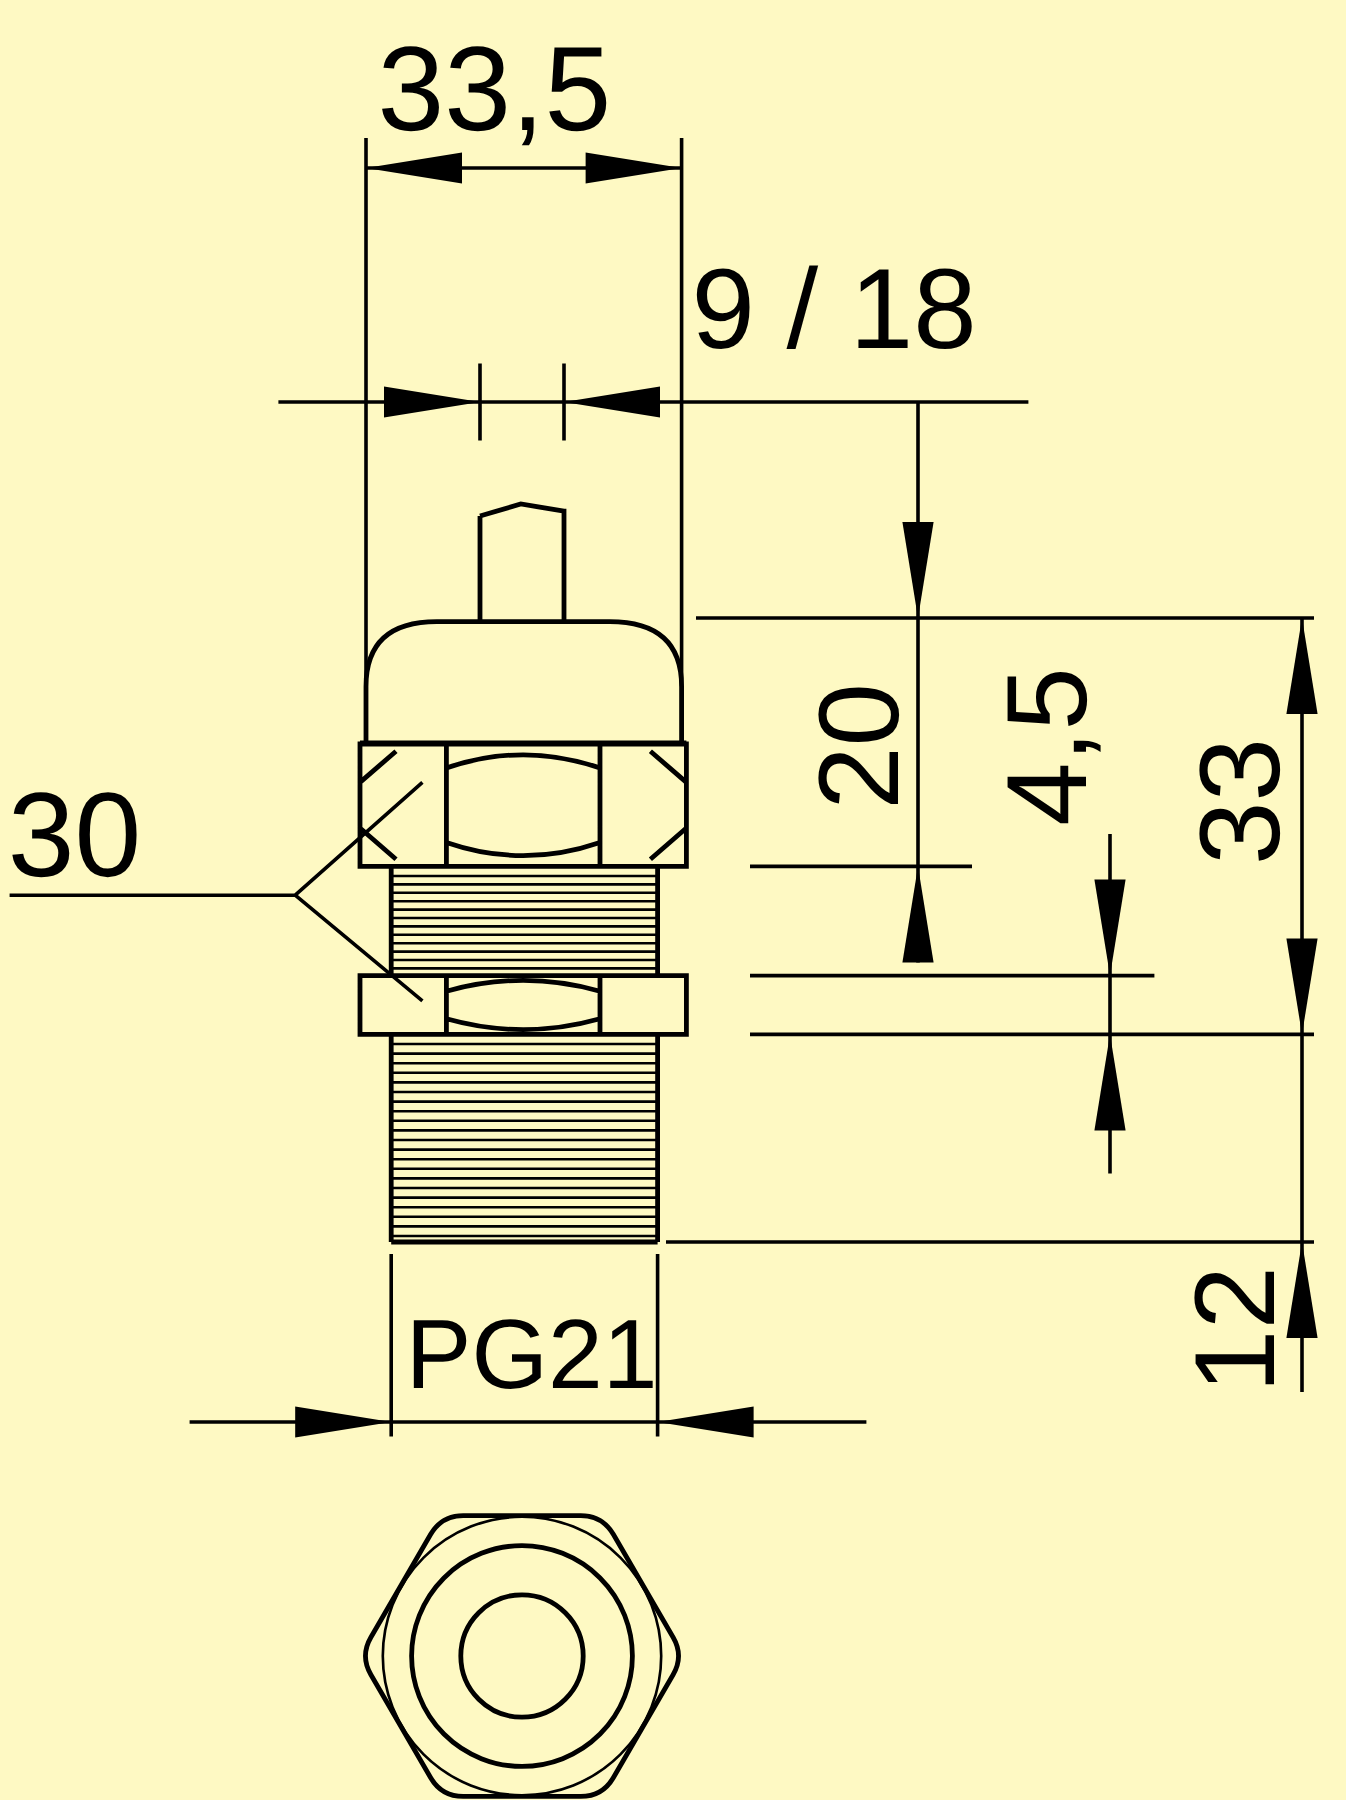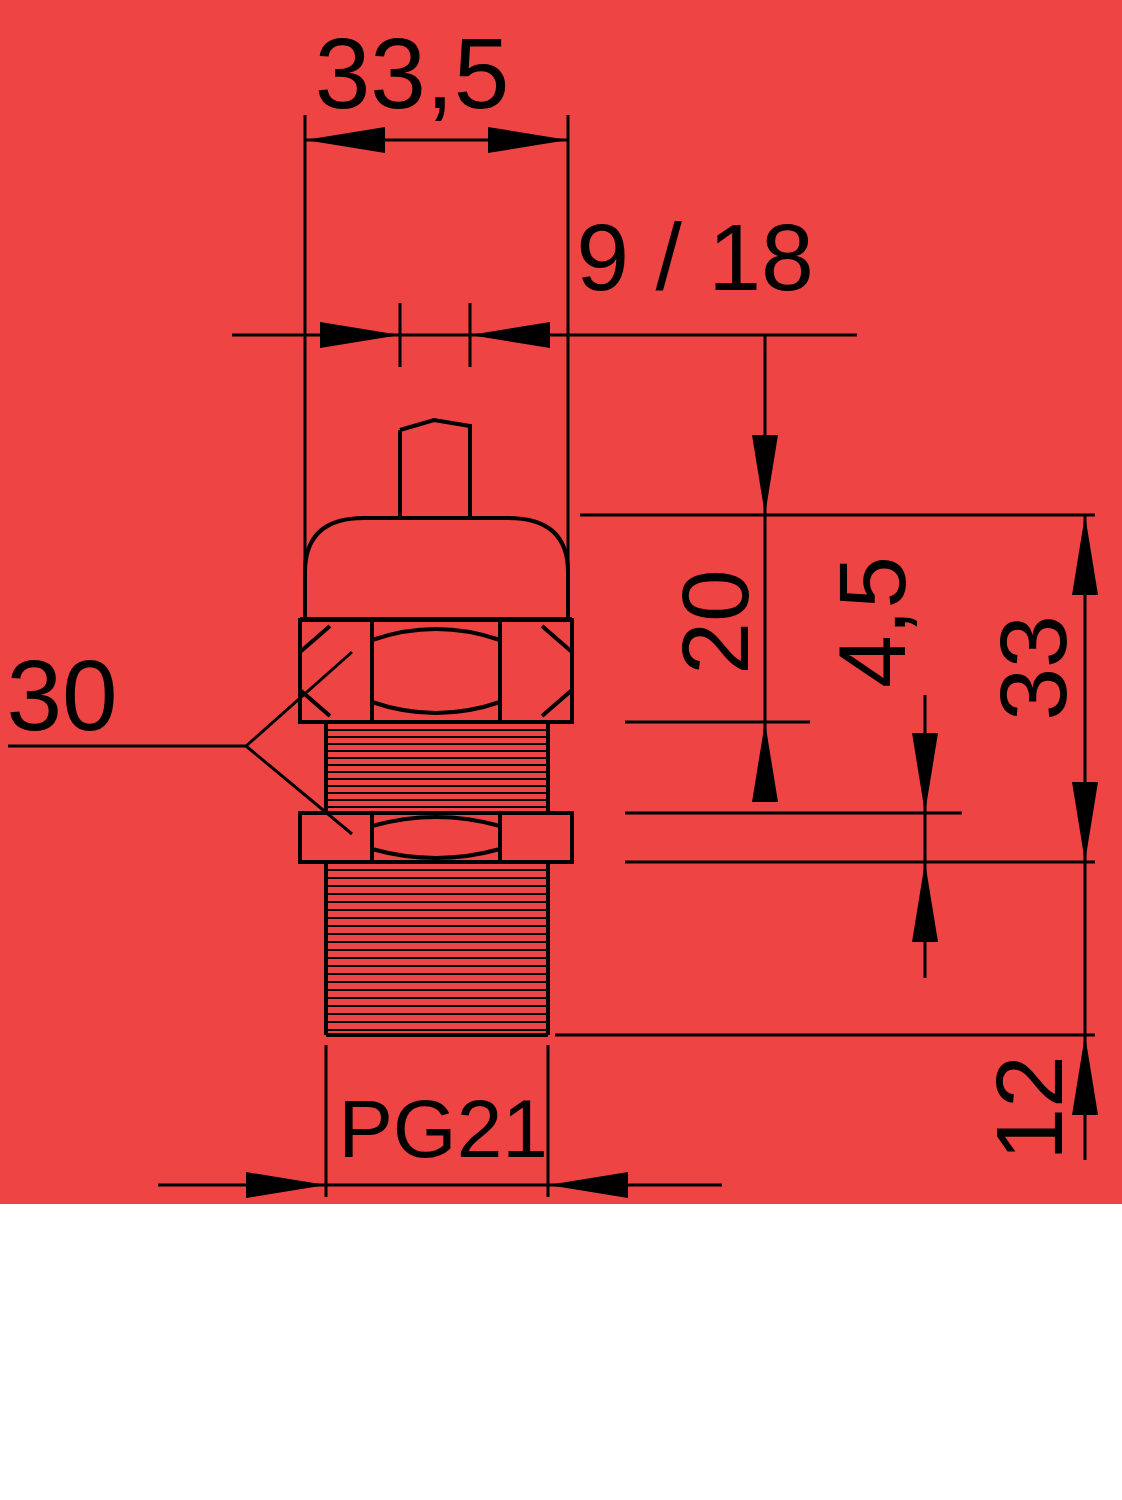--- a/index.html
+++ b/index.html
@@ -1,16 +1,16 @@
 <!DOCTYPE html>
 <html><head>
 <meta charset="utf-8">
 <style>
   html,body { margin:0; padding:0; background:#ffffff; }
-  .stage { position:relative; width:1122px; height:1204px; background:#ef4444; overflow:hidden; }
+  .stage { position:relative; width:1122px; height:1500px; background:#fef9c3; overflow:hidden; }
   svg { display:block; }
   .obj  { stroke:#000000; stroke-width:4;   fill:none; stroke-linecap:butt; stroke-linejoin:miter; }
   .thin { stroke:#000000; stroke-width:2.2; fill:none; }
   .dim  { stroke:#000000; stroke-width:3;   fill:none; }
   .arr  { fill:#000000; stroke:none; }
   text  { font-family:"Liberation Sans","DejaVu Sans",sans-serif; fill:#000000; }
   .t100 { font-size:100px; }
   .t95  { font-size:95px; }
   .t82  { font-size:82px; }
 </style>

